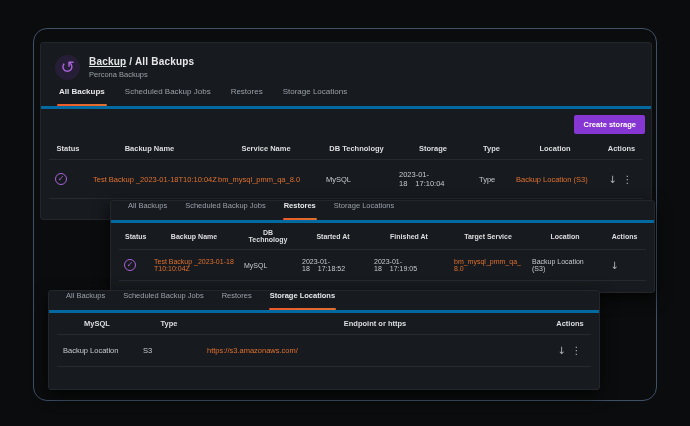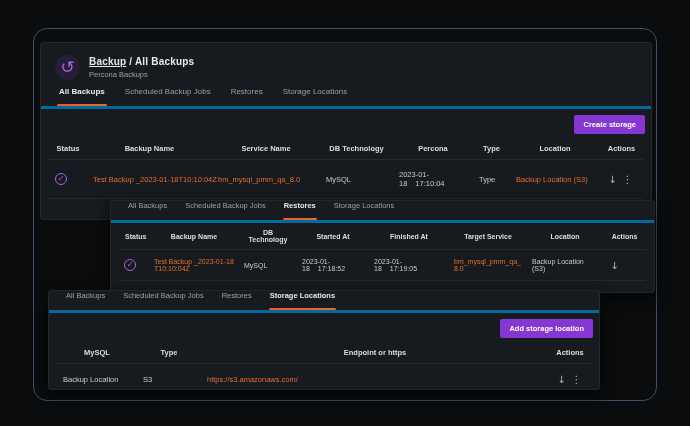--- a/index.html
+++ b/index.html
@@ -82,21 +82,21 @@
           <col style="width:37px">
           <col style="width:90px">
           <col>
       </colgroup>
       <thead>
         <tr>
           <th>Status</th>
           <th>Backup Name</th>
           <th>Service Name</th>
           <th>DB Technology</th>
-          <th>Percona</th>
+          <th>Storage</th>
           <th>Type</th>
           <th>Location</th>
           <th>Actions</th>
         </tr>
       </thead>
       <tbody>
         <tr>
           <td>
             <span class="check">✓</span>
           </td>
@@ -180,23 +180,20 @@
     </table>
   </section>
 
   <section class="panel panel3">
     <nav class="tabs tabs-sm">
       <div class="tab">All Backups</div>
       <div class="tab">Scheduled Backup Jobs</div>
       <div class="tab">Restores</div>
       <div class="tab active">Storage Locations</div>
     </nav>
-    <div class="toolbar">
-      <button class="btn">Add storage location</button>
-    </div>
     <table class="tbl3">
       <colgroup>
         <col style="width:80px">
           <col style="width:64px">
           <col style="width:348px">
           <col>
       </colgroup>
       <thead>
         <tr>
           <th>MySQL</th>

